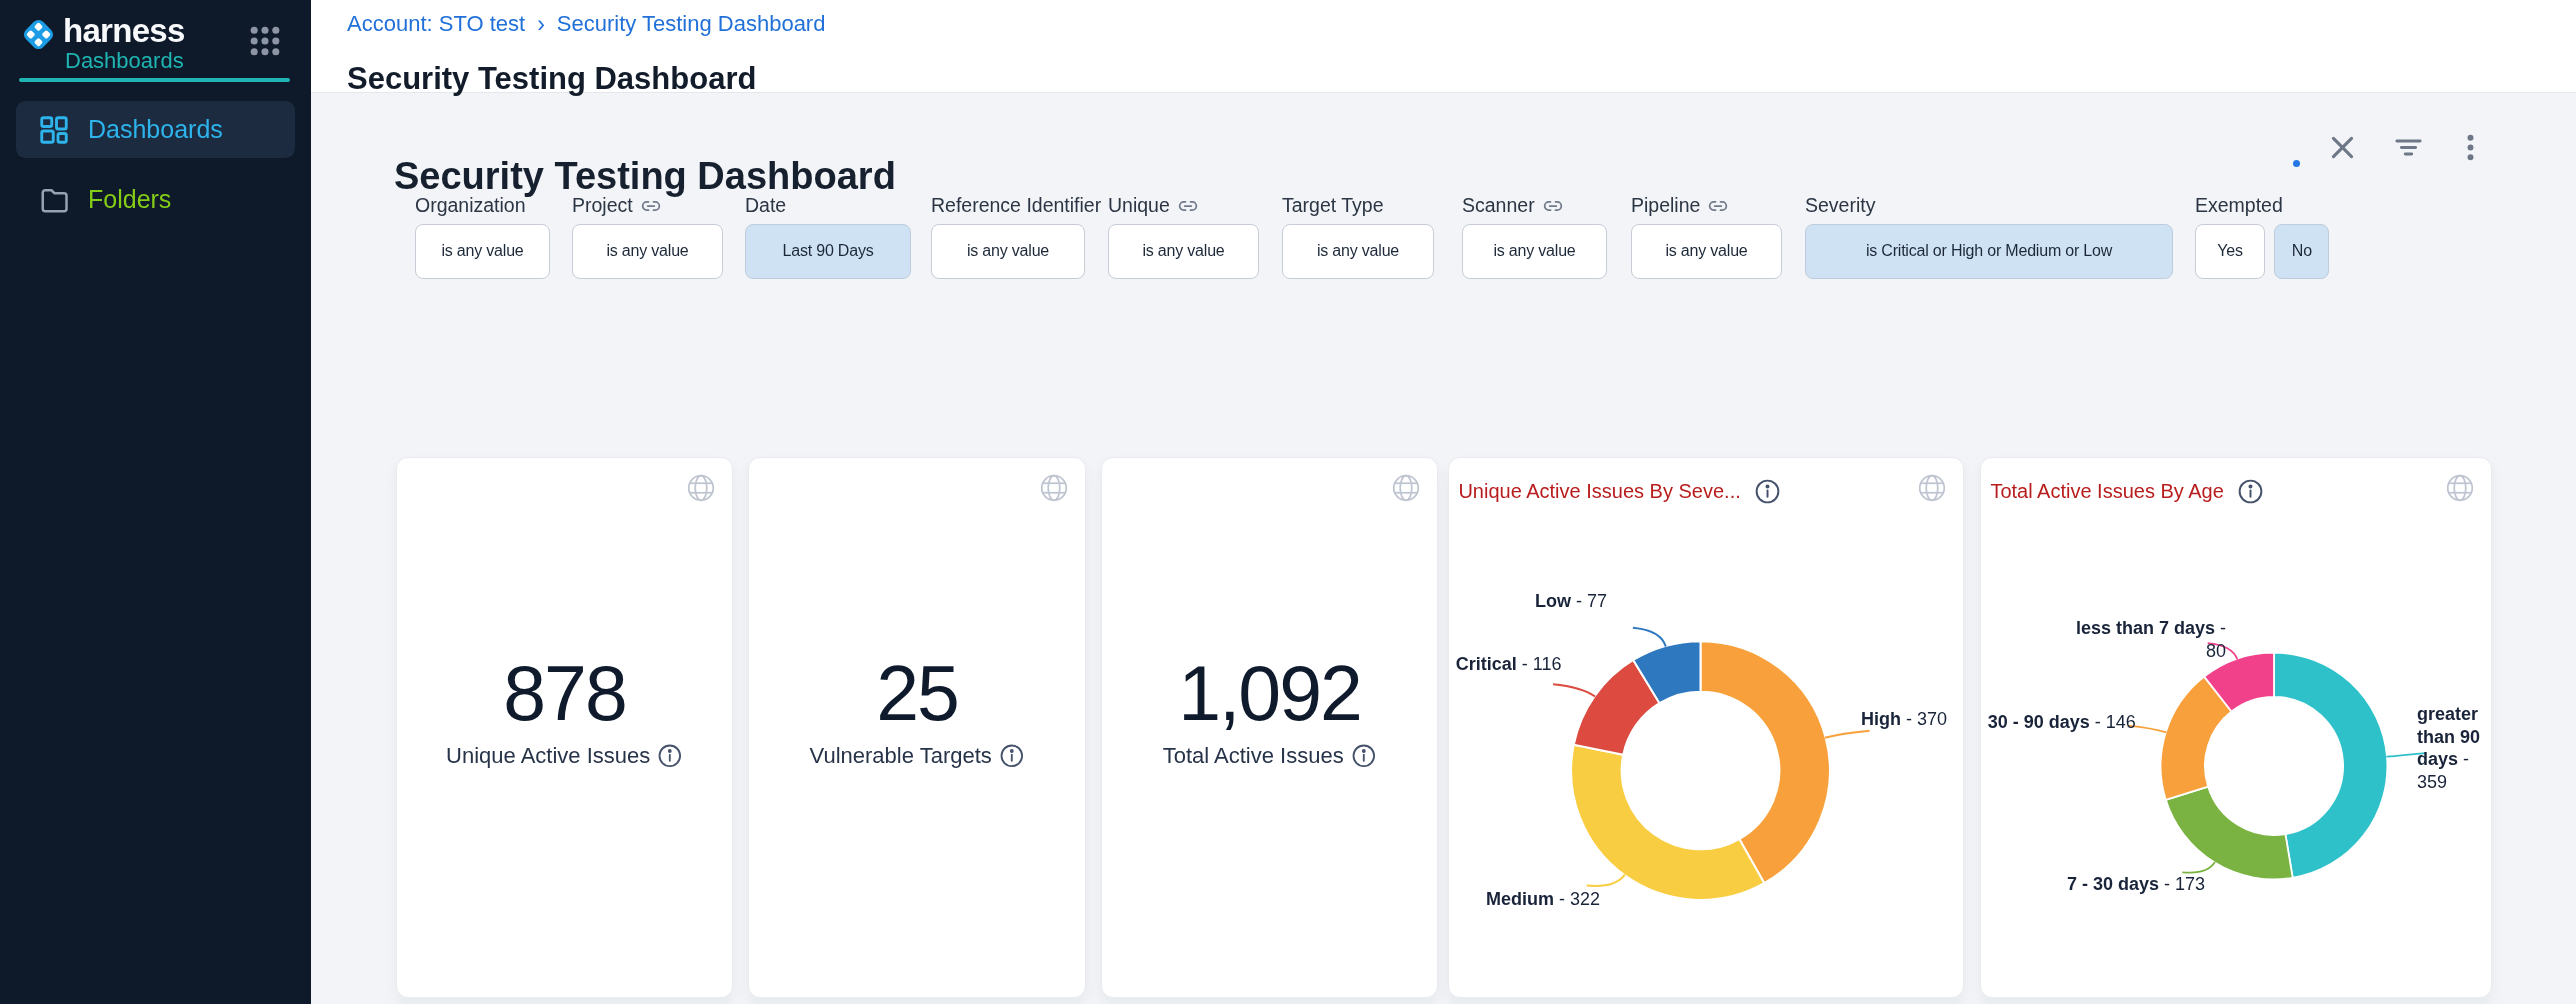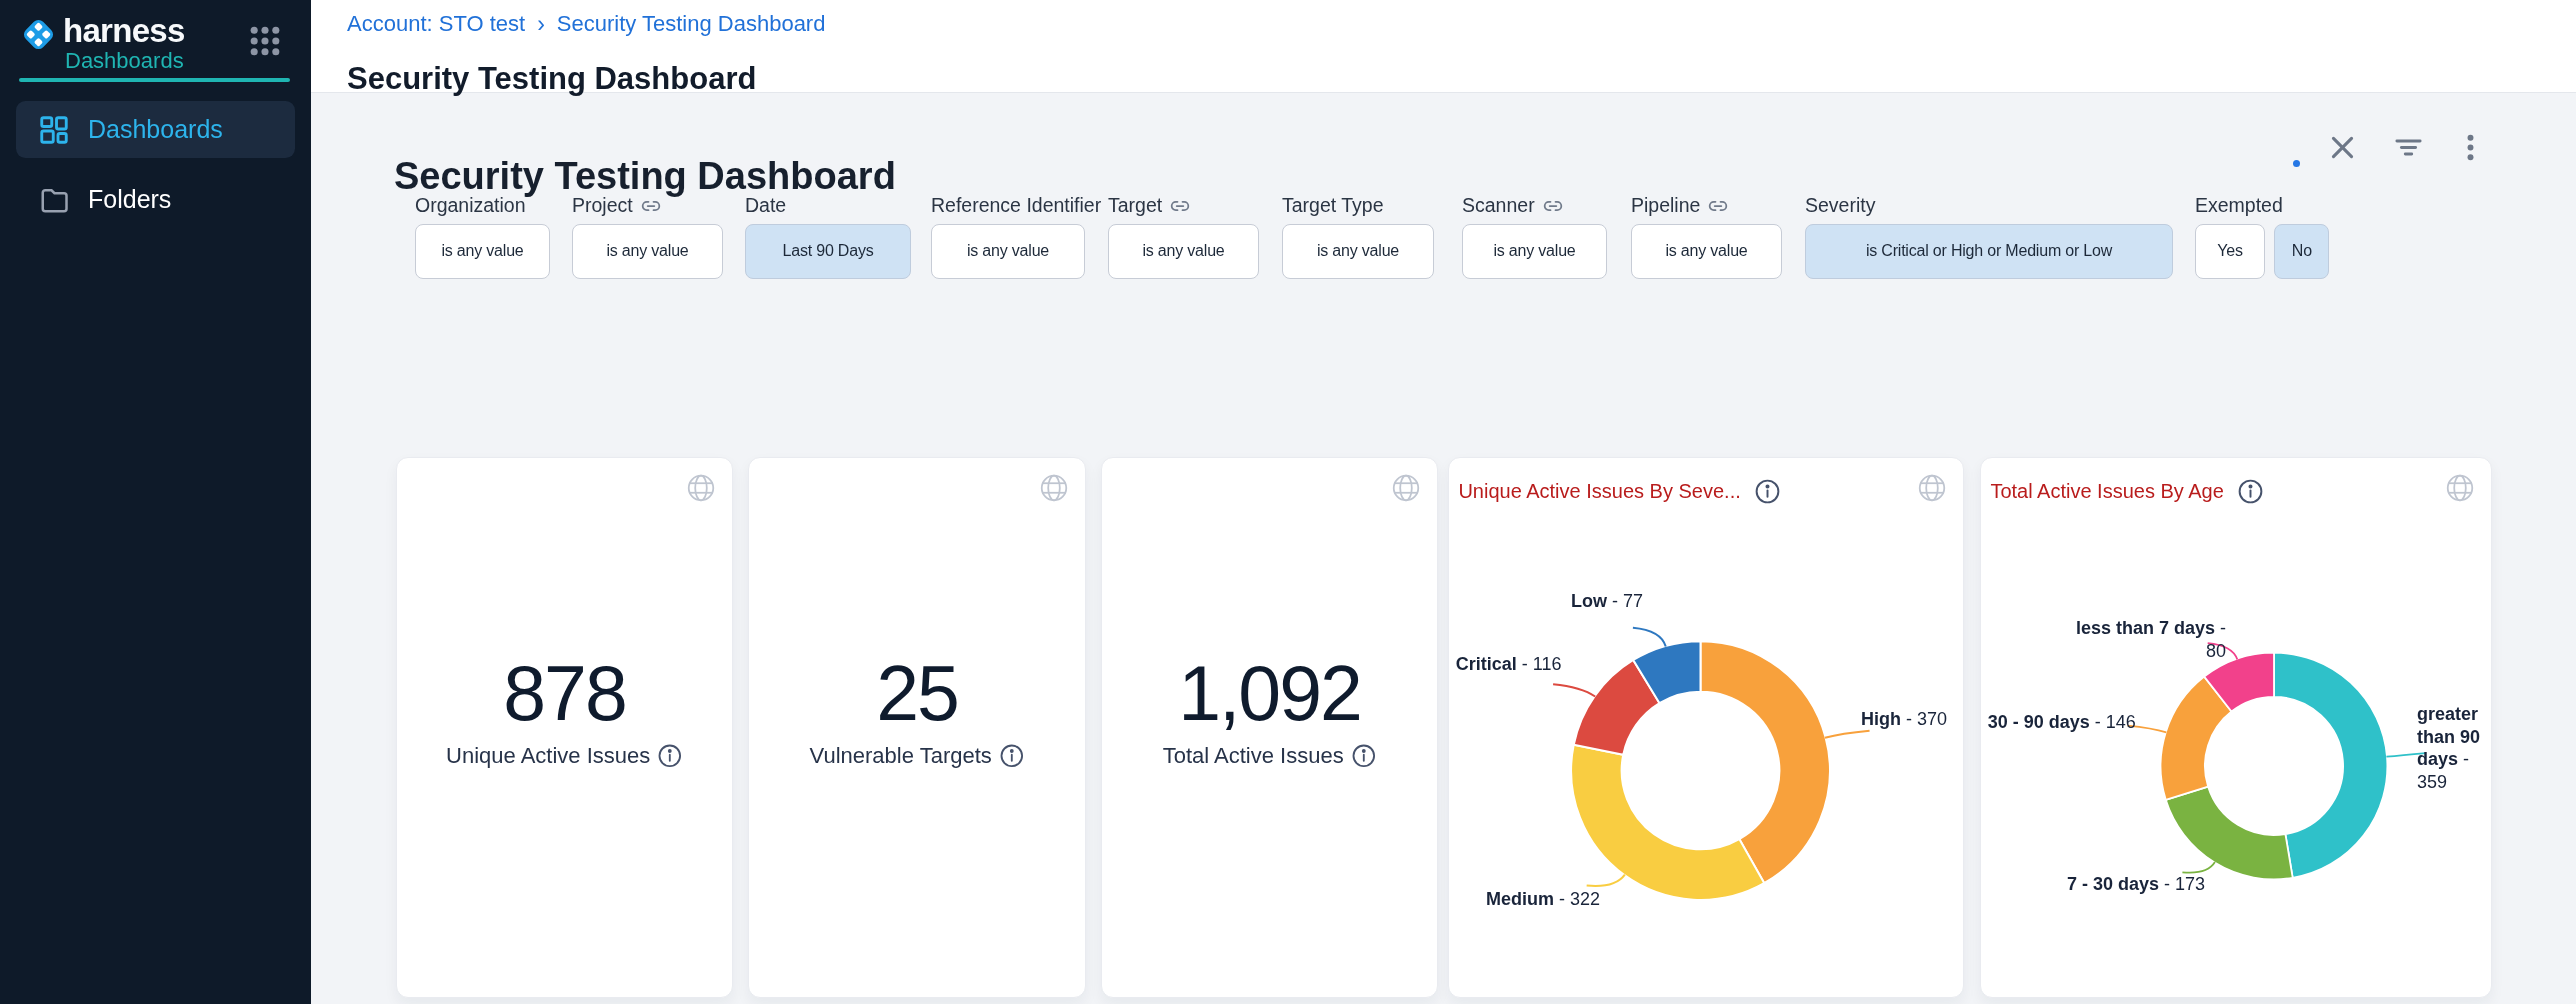--- a/index.html
+++ b/index.html
@@ -11,21 +11,21 @@
   
   .sidebar { position:absolute; left:0; top:0; width:311px; height:1005px; background:#0e1a29; }
   .logo-icon { position:absolute; left:19px; top:15px; width:39px; height:39px; }
   .logo-text { position:absolute; left:63px; top:12px; font-size:33px; font-weight:700; color:#f7f9fb; letter-spacing:-0.7px; }
   .logo-sub  { position:absolute; left:65px; top:48px; font-size:22px; color:#1fb5b2; }
   .grid-icon { position:absolute; left:248px; top:24px; width:34px; height:34px; }
   .sb-underline { position:absolute; left:19px; top:78px; width:271px; height:4px; background:#1fb5b2; border-radius:2px; }
   .nav-item { position:absolute; left:16px; width:279px; height:57px; border-radius:9.4px;
     display:flex; align-items:center; gap:19px; padding-left:23px; font-size:25px; cursor:pointer; }
   .nav-item.active { top:101px; background:#1c2b3f; color:#2db4ec; }
-  .nav-item.folders { top:171px; color:#ffffff; }
+  .nav-item.folders { top:171px; color:#84cc16; }
   .nav-item svg { flex:0 0 auto; }
   
   .topbar { position:absolute; left:311px; top:0; width:2265px; height:93px; background:#ffffff; border-bottom:1.3px solid #e4e7ec; }
   .breadcrumb { position:absolute; left:36px; top:10.8px; font-size:22px; color:#2171d8; display:flex; align-items:center; gap:12px; }
   .crumb { cursor:pointer; }
   .crumb-sep { color:#2171d8; font-size:23px; }
   .topbar-title { position:absolute; left:36px; top:40px; font-size:31px; font-weight:700; color:#121c2b; }
   
   .content { position:absolute; left:311px; top:93px; width:2265px; height:912px; }
   .panel-heading { position:absolute; left:83px; top:30px; font-size:38px; color:#17202e; }
@@ -65,21 +65,21 @@
   .donut-title { position:absolute; left:9.4px; top:20px; display:flex; align-items:center; gap:13.5px;
     font-size:20px; font-weight:500; color:#b91c1c; white-space:nowrap; }
   .donut-svg { position:absolute; overflow:visible; }
   .donut0 { left:110px; top:171px; width:283px; height:283px; }
   .donut1 { left:169px; top:184px; width:248px; height:248px; }
   .slice-label { position:absolute; font-size:18px; color:#19243a; line-height:1.25; }
   .slice-label b { font-weight:700; }
   .c0s0 { left:412px; top:250px; width:102px; }
   .c0s1 { left:37px;  top:430px; width:125px; }
   .c0s2 { left:6.7px;  top:195px; width:116px; }
-  .c0s3 { left:67px; top:132px; width:127px; text-align:right; }
+  .c0s3 { left:86px; top:132px; width:127px; }
   .c1s0 { left:436px; top:245px; width:75px; }
   .c1s1 { left:86px; top:415px; width:147px; }
   .c1s2 { left:6.7px;  top:253px; width:149px; }
   .c1s3 { left:78px; top:159px; width:167px; text-align:right; }
 </style>
 </head>
 <body>
 
 <aside class="sidebar">
   <span class="logo-icon">
@@ -179,21 +179,21 @@
   <div class="fg fg2">
     <div class="f-label">Date</div>
     <div class="f-box hl">Last 90 Days</div>
   </div>
   <div class="fg fg3">
     <div class="f-label">Reference Identifier</div>
     <div class="f-box">is any value</div>
   </div>
   <div class="fg fg4">
     <div class="f-label">
-        <span>Target</span>
+        <span>Unique</span>
       <svg viewBox="0 0 24 24" width="20" height="20" fill="none" stroke="#707a8a" stroke-width="2.1" stroke-linecap="round">
           <path d="M15 7h2a5 5 0 0 1 0 10h-2"></path>
           <path d="M9 17H7A5 5 0 0 1 7 7h2"></path>
           <line x1="8" y1="12" x2="16" y2="12"></line>
         </svg>
     </div>
     <div class="f-box">is any value</div>
   </div>
   <div class="fg fg5">
     <div class="f-label">Target Type</div>

